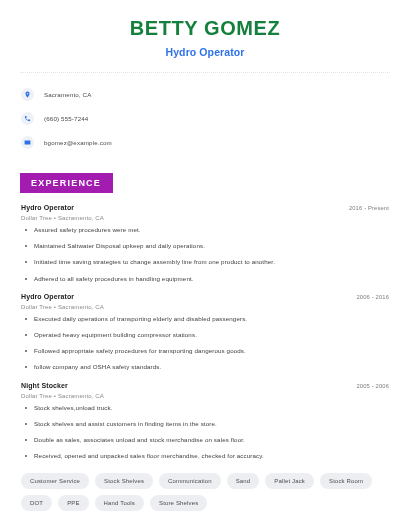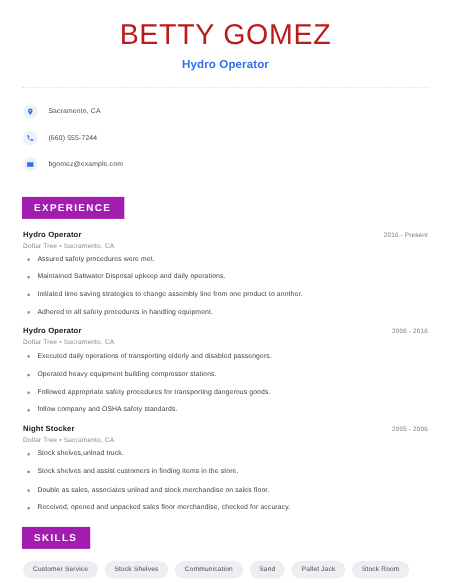--- a/index.html
+++ b/index.html
@@ -22,24 +22,24 @@
     padding: 0 18px;
     position: relative;
   }
 
   
   .header {
     padding-top: 17px;
     text-align: center;
   }
   .full-name {
-    font-size: 26px;
-    font-weight: normal;
+    font-size: 20px;
+    font-weight: bold;
     letter-spacing: 0.6px;
-    color: #b91c1c;
+    color: #15803d;
     line-height: 1.1;
     margin: 0;
   }
   .job-title {
     font-size: 10.5px;
     font-weight: bold;
     color: #2f72e8;
     margin-top: 7px;
     letter-spacing: 0.1px;
   }
@@ -251,21 +251,20 @@
       <ul class="bullets">
         <li>Stock shelves,unload truck.</li>
         <li>Stock shelves and assist customers in finding items in the store.</li>
         <li>Double as sales, associates unload and stock merchandise on sales floor.</li>
         <li>Received, opened and unpacked sales floor merchandise, checked for accuracy.</li>
       </ul>
     </div>
   </div>
 
   <div class="section-skills">
-    <div class="section-tag">SKILLS</div>
     <div class="chips">
       <span class="chip">Customer Service</span>
       <span class="chip">Stock Shelves</span>
       <span class="chip">Communication</span>
       <span class="chip">Sand</span>
       <span class="chip">Pallet Jack</span>
       <span class="chip">Stock Room</span>
       <span class="chip">DOT</span>
       <span class="chip">PPE</span>
       <span class="chip">Hand Tools</span>

